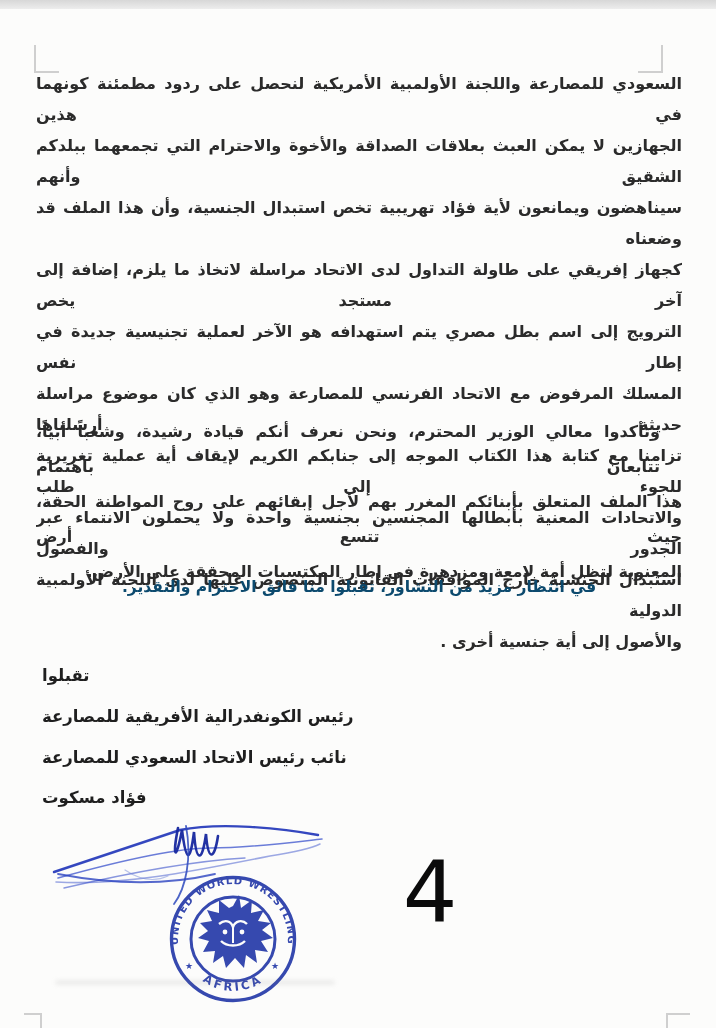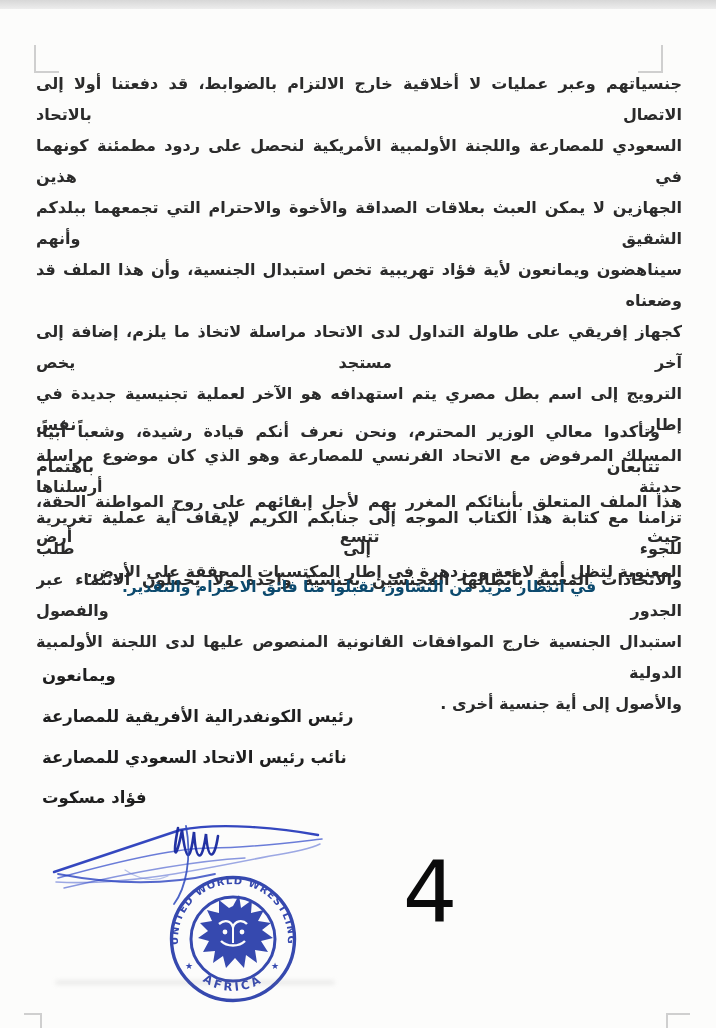--- a/index.html
+++ b/index.html
@@ -65,40 +65,39 @@
 
   <div class="top-band"></div>
 
   <div class="mark mark-tl"></div>
   <div class="mark mark-tr"></div>
   <div class="mark mark-bl"></div>
   <div class="mark mark-br"></div>
 
   <div class="letter-body">
     <div class="para para-1">
-        <div class="tline">جنسياتهم وعبر عمليات لا أخلاقية خارج الالتزام بالضوابط، قد دفعتنا أولا إلى الاتصال بالاتحاد</div>
         <div class="tline">السعودي للمصارعة واللجنة الأولمبية الأمريكية لنحصل على ردود مطمئنة كونهما في هذين</div>
         <div class="tline">الجهازين لا يمكن العبث بعلاقات الصداقة والأخوة والاحترام التي تجمعهما ببلدكم الشقيق وأنهم</div>
         <div class="tline">سيناهضون ويمانعون لأية فؤاد تهريبية تخص استبدال الجنسية، وأن هذا الملف قد وضعناه</div>
         <div class="tline">كجهاز إفريقي على طاولة التداول لدى الاتحاد مراسلة لاتخاذ ما يلزم، إضافة إلى آخر مستجد يخص</div>
         <div class="tline">الترويج إلى اسم بطل مصري يتم استهدافه هو الآخر لعملية تجنيسية جديدة في إطار نفس</div>
         <div class="tline">المسلك المرفوض مع الاتحاد الفرنسي للمصارعة وهو الذي كان موضوع مراسلة حديثة أرسلناها</div>
         <div class="tline">تزامنا مع كتابة هذا الكتاب الموجه إلى جنابكم الكريم لإيقاف أية عملية تغريرية للجوء إلى طلب</div>
         <div class="tline">والاتحادات المعنية بأبطالها المجنسين بجنسية واحدة  ولا يحملون الانتماء عبر الجدور والفصول</div>
         <div class="tline">استبدال الجنسية خارج الموافقات القانونية المنصوص عليها لدى اللجنة الأولمبية الدولية</div>
         <div class="tline tline-end">والأصول إلى أية جنسية أخرى .</div>
       </div>
     <div class="para para-2">
         <div class="tline">وتأكدوا معالي الوزير المحترم، ونحن نعرف أنكم قيادة رشيدة، وشعباً أبياً، تتابعان باهتمام</div>
         <div class="tline">هذا الملف المتعلق بأبنائكم المغرر بهم لأجل إبقائهم على روح المواطنة الحقة، حيث تتسع أرض</div>
         <div class="tline tline-end">المعنوية لتظل أمة لامعة ومزدهرة في إطار المكتسبات المحققة على الأرض.</div>
       </div>
     <div class="closing">في انتظار مزيد من التشاور، تقبلوا منا فائق الاحترام والتقدير.</div>
     <div class="sig-block">
-      <div>ويمانعون</div>
+      <div>تقبلوا</div>
       <div>رئيس الكونفدرالية الأفريقية للمصارعة</div>
       <div>نائب رئيس الاتحاد السعودي للمصارعة</div>
       <div>فؤاد مسكوت</div>
     </div>
   </div>
 
   <svg class="signature-svg" viewBox="0 0 300 110" fill="none">
     <path d="M14,64 C75,44 115,30 140,22 C180,14 240,20 278,27" stroke="#1e33b8" stroke-width="2.4" stroke-linecap="round" opacity="0.9"></path>
     <path d="M18,70 C90,50 140,40 170,40 C210,40 255,34 282,31" stroke="#3a52cc" stroke-width="1.6" stroke-linecap="round" opacity="0.75"></path>
     <path d="M16,74 C80,78 150,64 230,48 C255,44 272,40 280,36" stroke="#5b70d4" stroke-width="1.6" stroke-linecap="round" opacity="0.6"></path>

